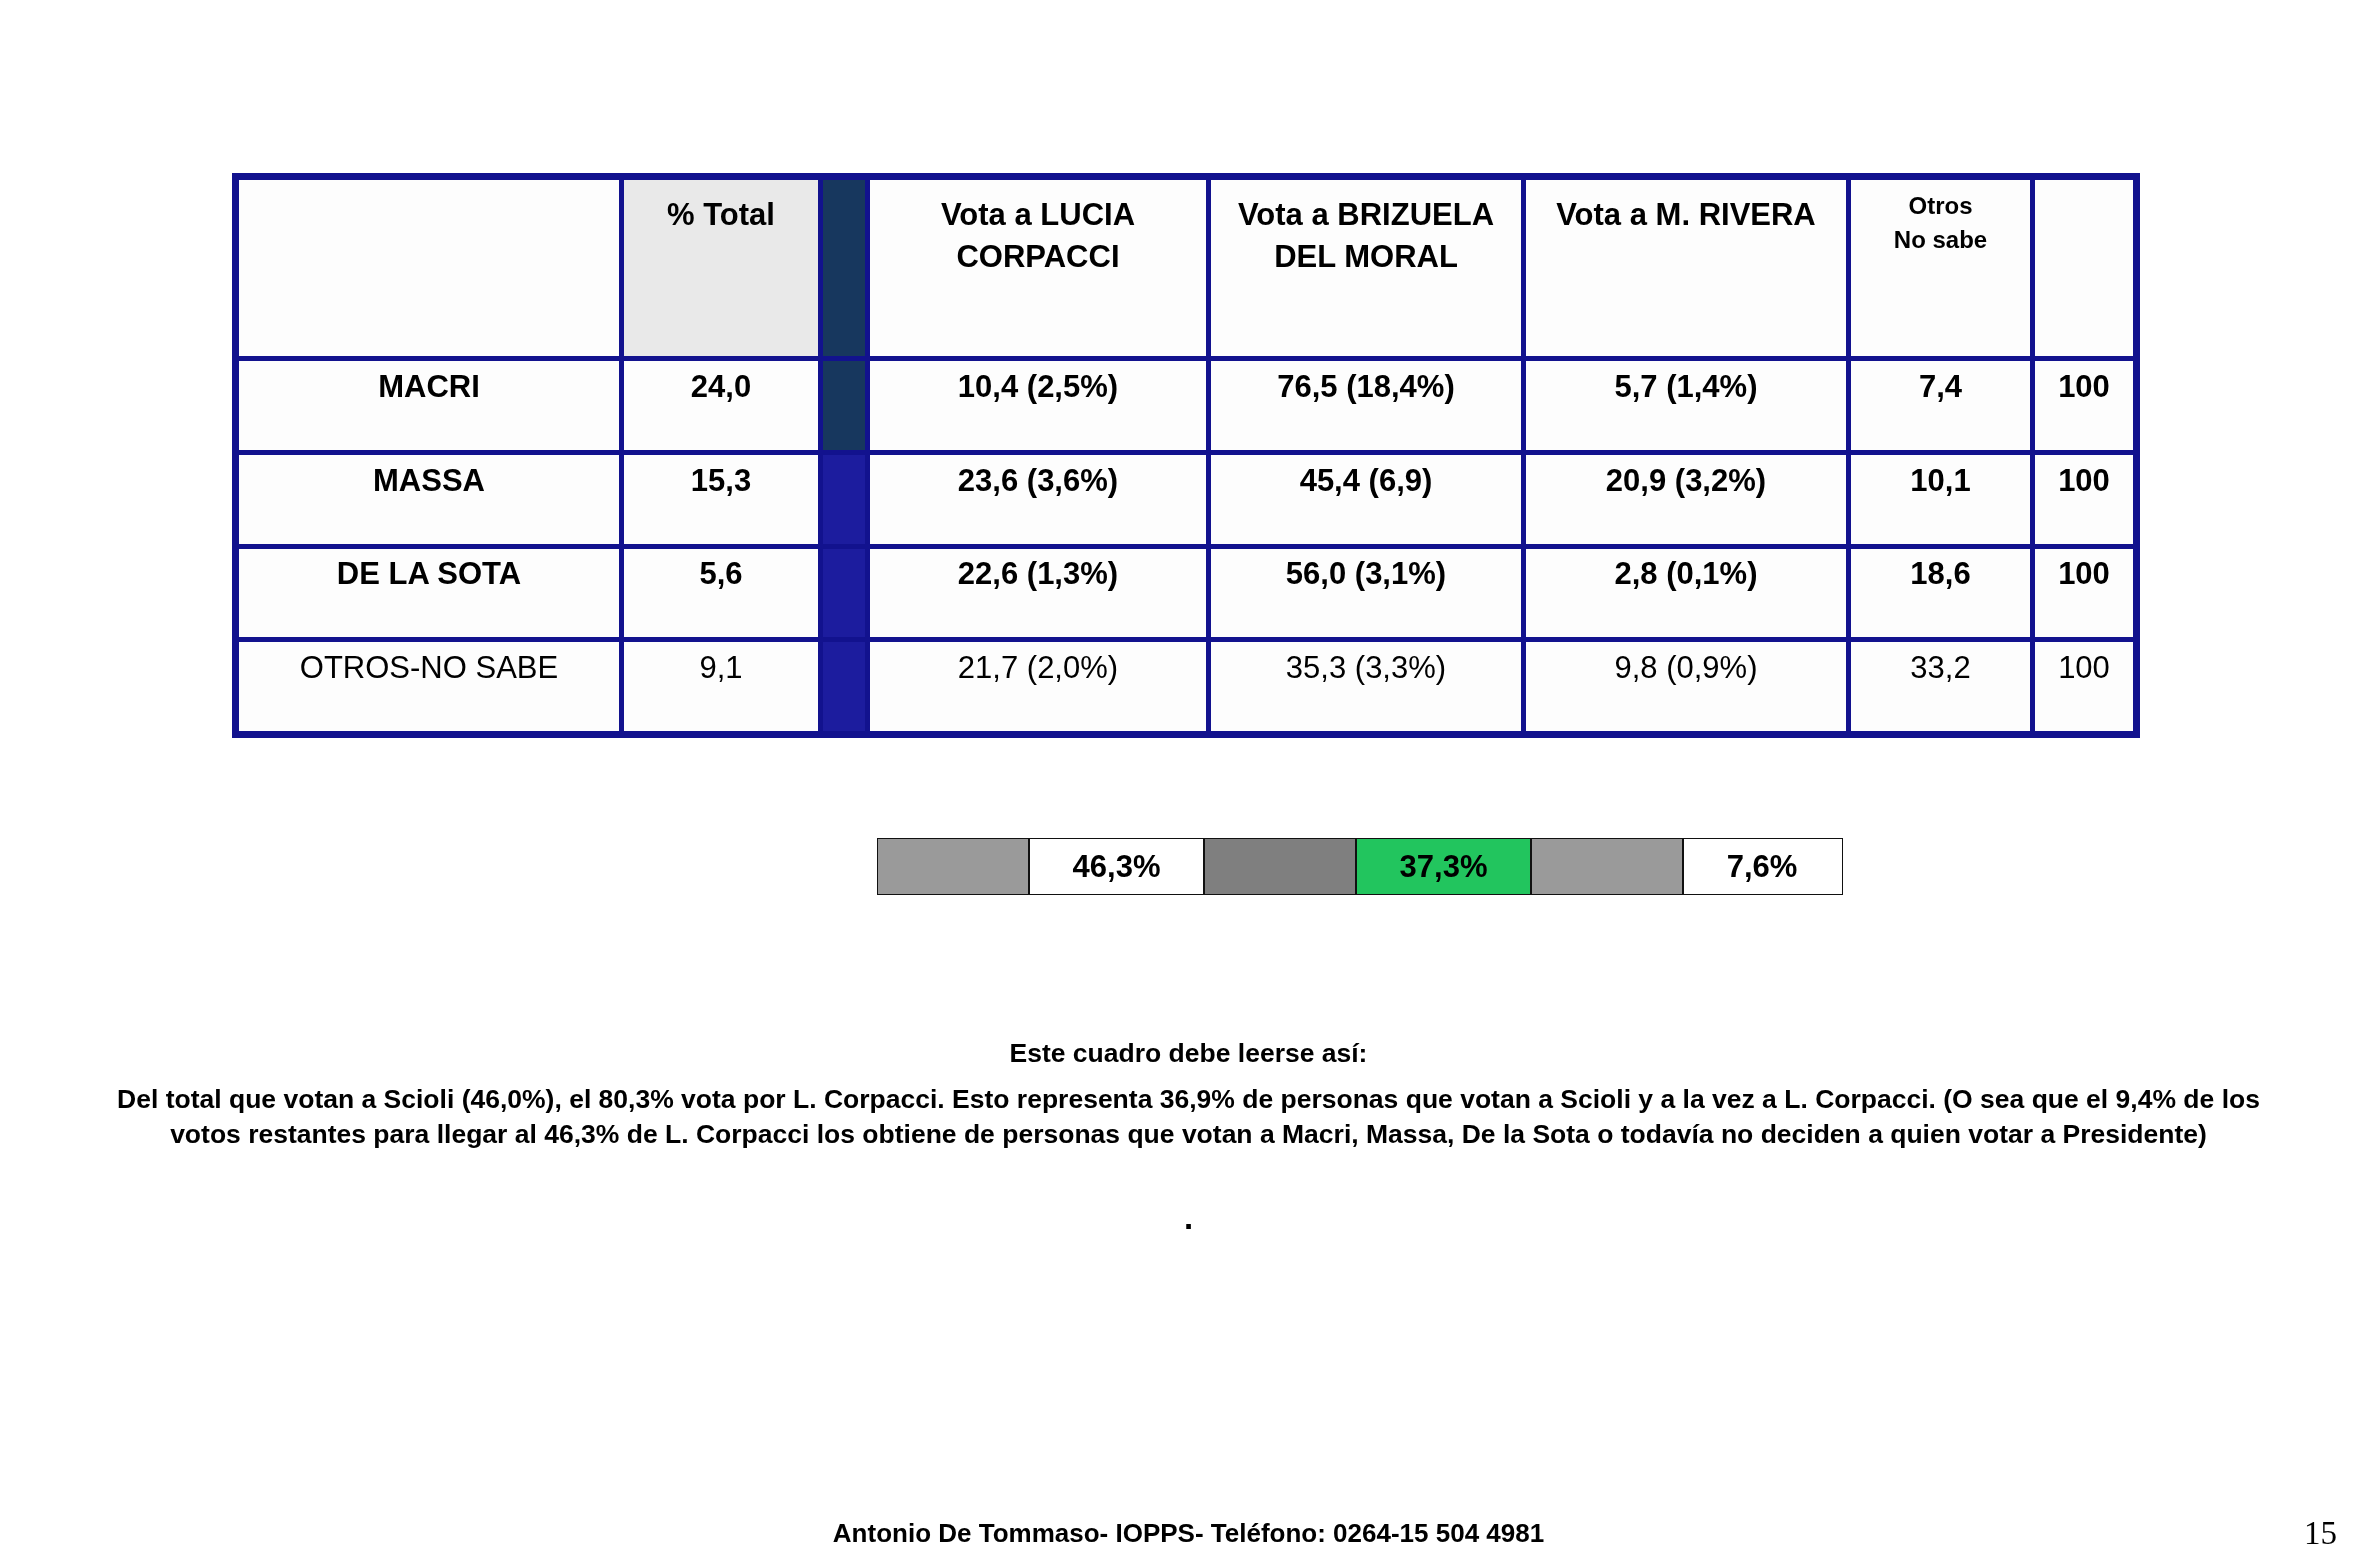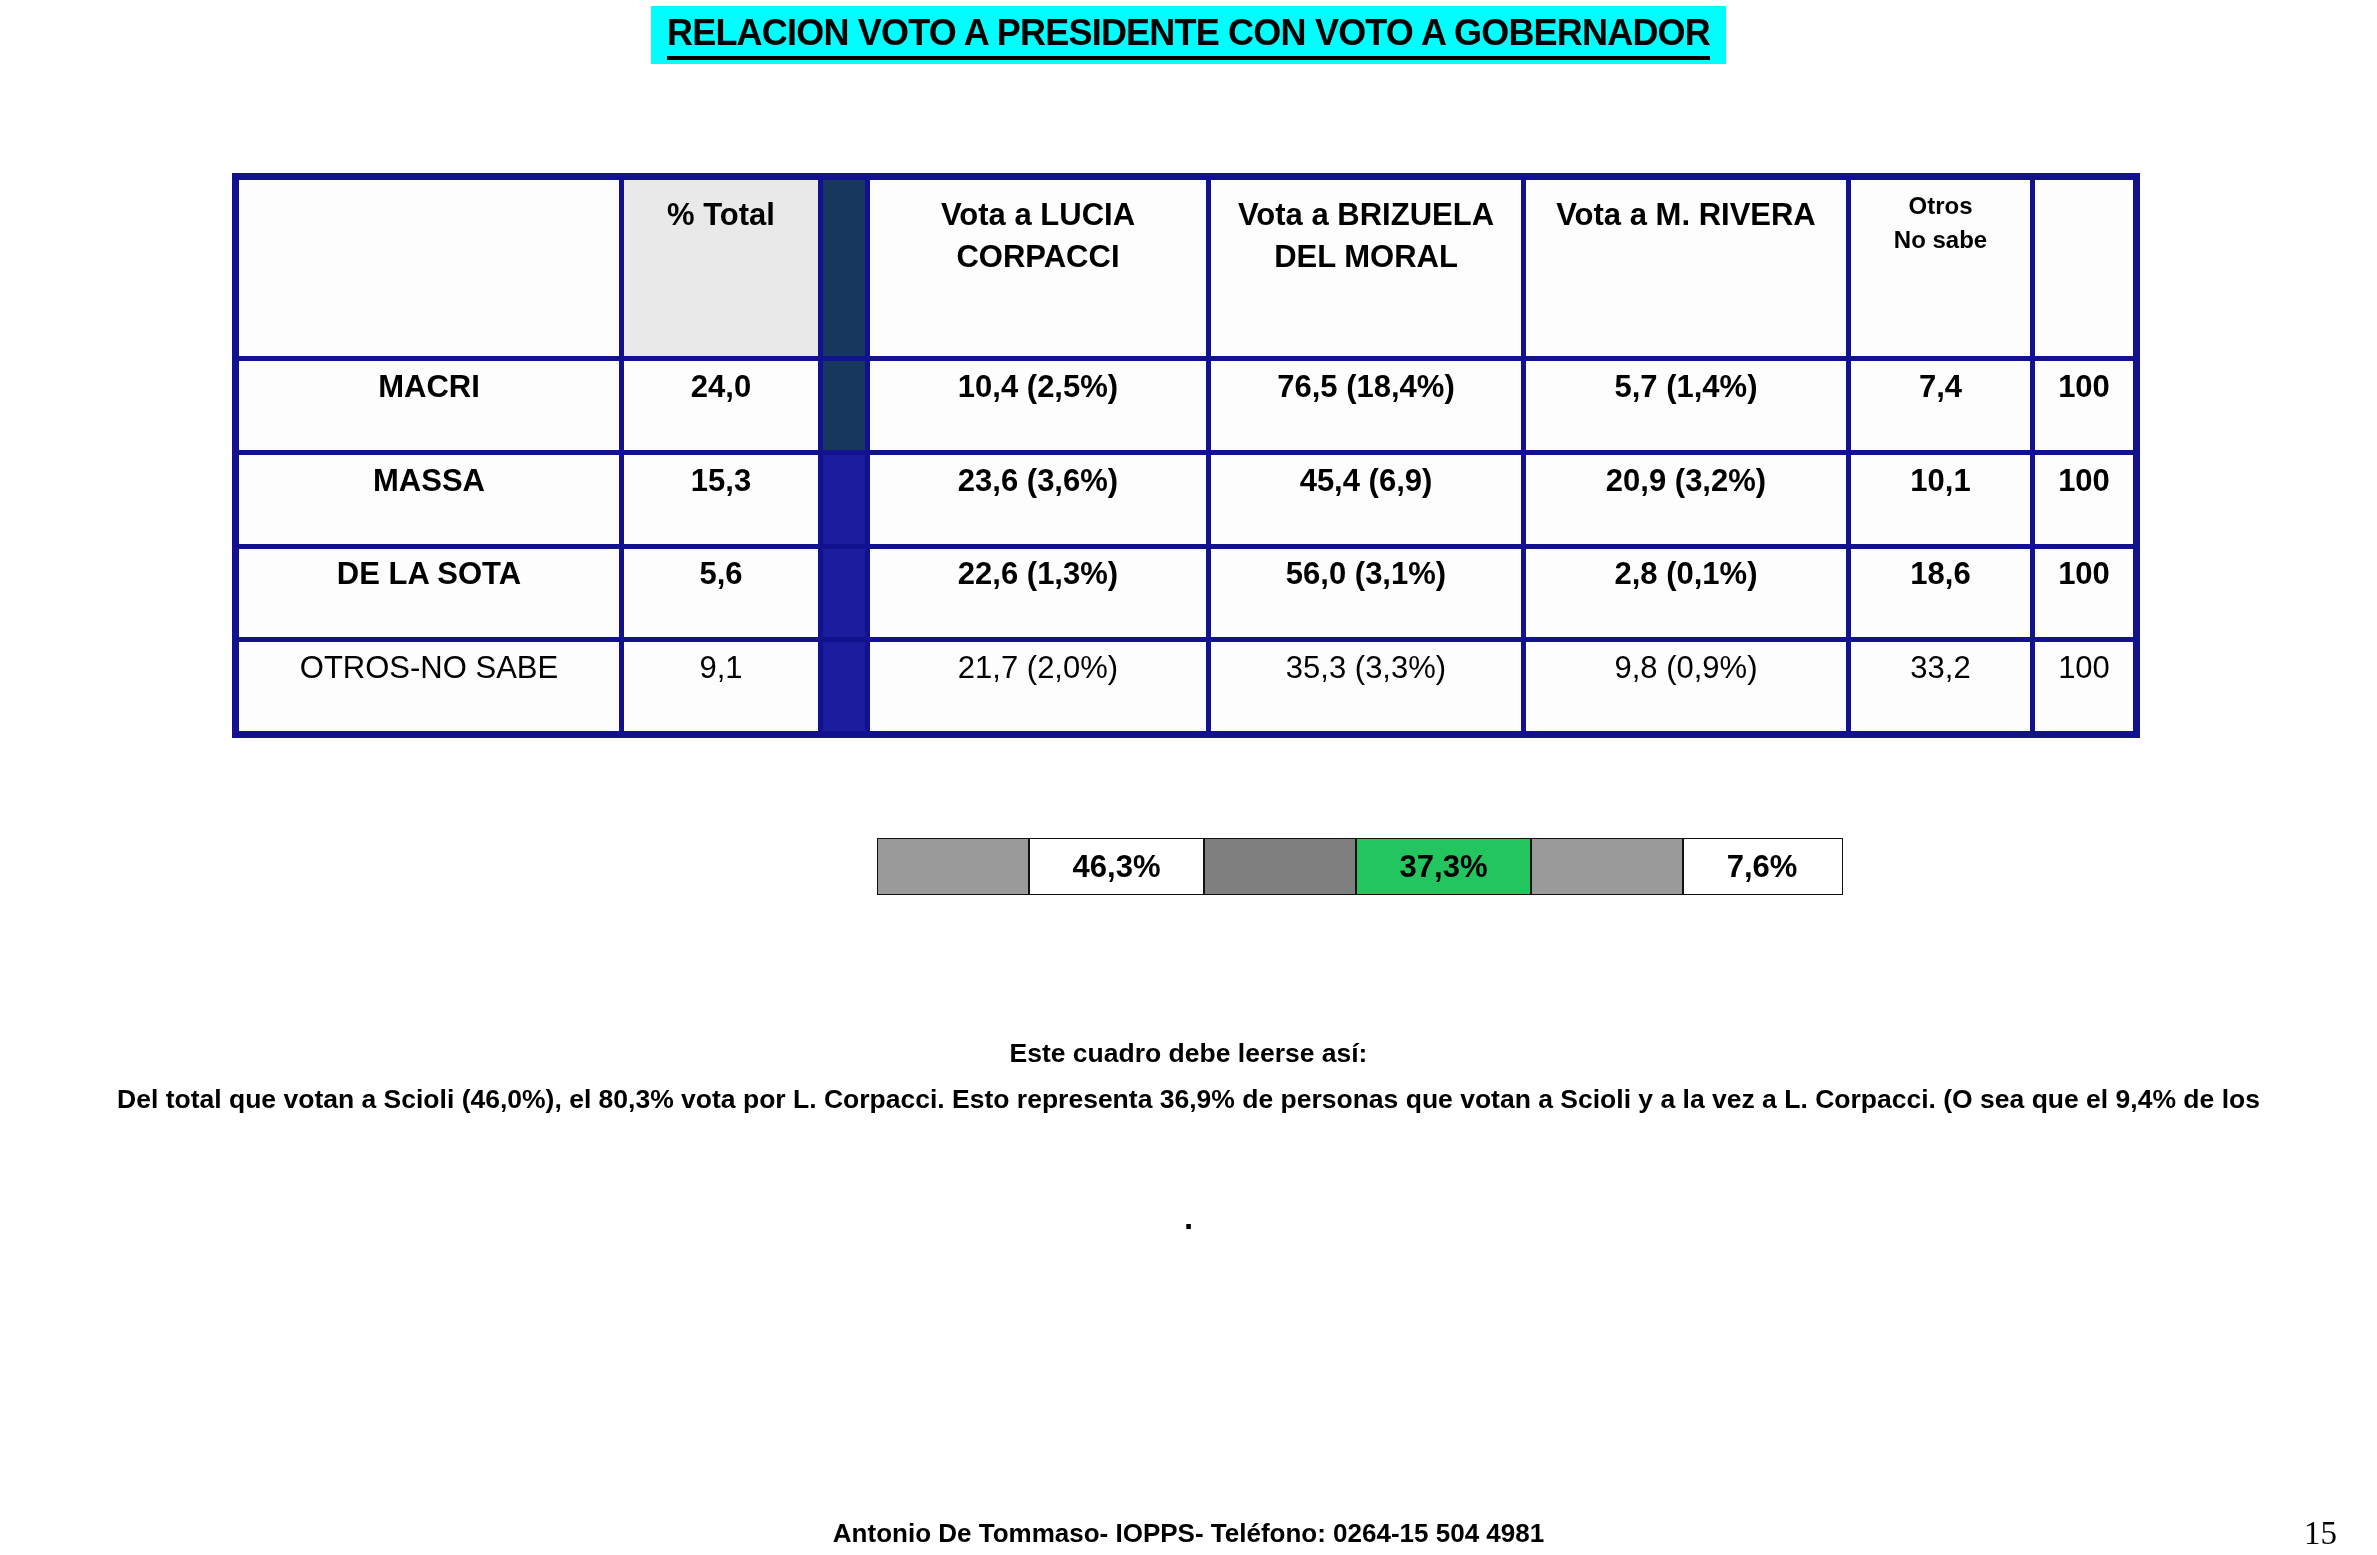--- a/index.html
+++ b/index.html
@@ -107,23 +107,20 @@
     position:absolute;top:1515px;right:40px;
     font-family:"Liberation Serif", serif;
     font-size:33px;font-weight:normal;
   }
 </style>
 </head>
 <body>
 
 <div class="page">
 
-  <div class="title-band">
-    <span class="title-bg"><span class="title-text">RELACION VOTO A PRESIDENTE CON VOTO A GOBERNADOR</span></span>
-  </div>
 
   <div class="tbl-wrap">
     <table class="main">
       <colgroup>
         <col style="width:386px">
           <col style="width:199px">
           <col style="width:47px">
         <col style="width:341px">
           <col style="width:315px">
           <col style="width:325px">
@@ -198,20 +195,21 @@
     <div class="cell w1">46,3%</div>
     <div class="cell g2"></div>
     <div class="cell w2">37,3%</div>
     <div class="cell g3"></div>
     <div class="cell w3">7,6%</div>
   </div>
 
   <div class="explain">
     <div class="heading">Este cuadro debe leerse así:</div>
     <div class="line">Del total que votan a Scioli (46,0%), el 80,3% vota por L. Corpacci. Esto representa 36,9% de personas que votan a Scioli y a la vez a L. Corpacci. (O sea que el 9,4% de los</div>
+    <div class="line">votos  restantes para llegar al 46,3% de L. Corpacci los obtiene de personas que votan a Macri, Massa, De la Sota o todavía no deciden a quien votar a Presidente)</div>
   </div>
   <div class="dot">.</div>
 
   <div class="footer-text">Antonio De Tommaso- IOPPS- Teléfono: 0264-15 504 4981</div>
   <div class="page-num">15</div>
 
 </div>
 
 
 </body></html>

